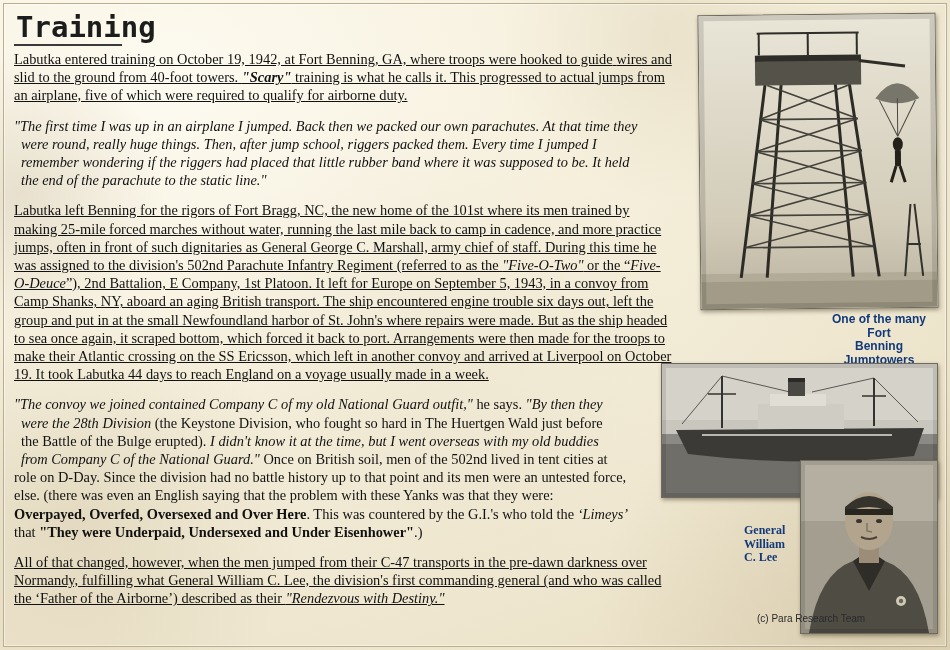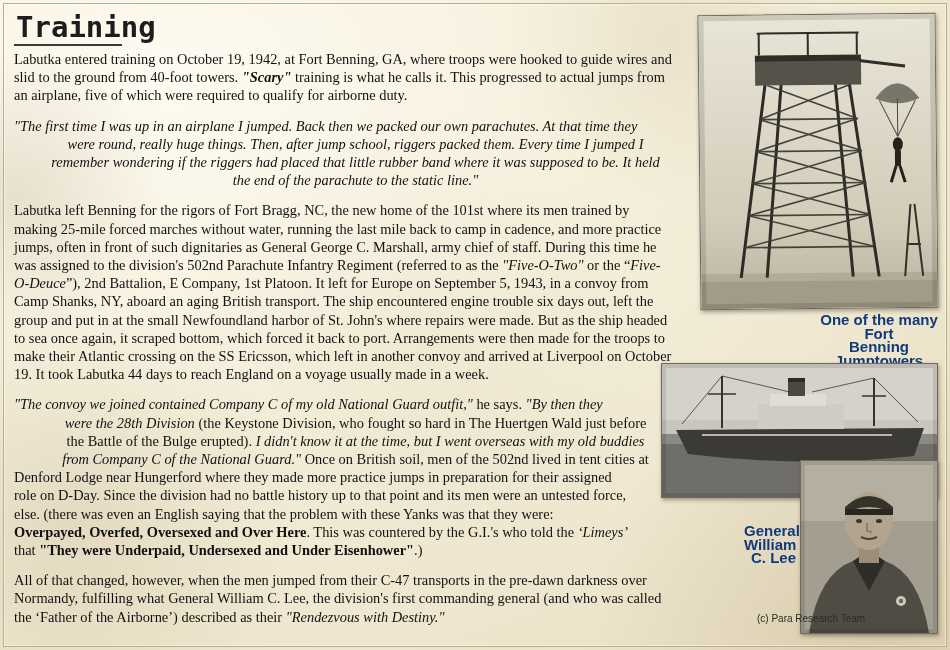--- a/index.html
+++ b/index.html
@@ -64,31 +64,32 @@
     left: 14px;
     top: 50px;
     width: 676px;
     font-size: 14.4px;
     line-height: 18.2px;
     color: #111;
     text-align: left;
   }
   .body-col p {
     margin: 0 16px 12px 0;
+    text-decoration: underline;
   }
   .p-tight { margin-bottom: 10px; }
   .quote {
     font-style: italic;
   }
   .bold { font-weight: bold; }
   .q-block {
     margin: 0 0 12px 0;
   }
   .q-block .ln { display: block; }
-  .ln-ind { padding-left: 7px; text-align: center; }
+  .ln-ind { padding-left: 7px; }
 
   
   .photo {
     position: absolute;
     background: #d9d4c4;
     border: 1px solid #6e6a5d;
     box-shadow: 1px 2px 4px rgba(60,50,30,0.45);
     overflow: hidden;
   }
   .photo-tower {
@@ -106,36 +107,37 @@
   }
   .photo-general {
     left: 800px;
     top: 460px;
     width: 136px;
     height: 172px;
   }
   .cap {
     position: absolute;
     font-family: "Liberation Sans", sans-serif;
-    font-size: 15px;
+    font-size: 12px;
     font-weight: bold;
     color: #123a7a;
     line-height: 13.5px;
   }
   .cap-tower {
     left: 820px;
     top: 313px;
     width: 118px;
     text-align: center;
   }
   .cap-general {
     left: 744px;
     top: 524px;
     width: 52px;
-    text-align: right;
+    text-align: left;
+    font-family: Liberation Serif, serif;
   }
   .credit {
     position: absolute;
     left: 757px;
     top: 613px;
     font-family: "Liberation Sans", sans-serif;
     font-size: 10px;
     color: #2a2a2a;
   }
 
@@ -185,21 +187,20 @@
 
     <p>
       <span>Labutka left Benning for the rigors of Fort Bragg, NC, the new home of the 101st where its men trained by making 25-mile forced marches without water, running the last mile back to camp in cadence, and more practice jumps, often in front of such dignitaries as General George C. Marshall, army chief of staff. During this time he was assigned to the division's 502nd Parachute Infantry Regiment (referred to as the </span><span class="quote">"Five-O-Two"</span><span> or the “</span><span class="quote">Five-O-Deuce</span><span>”), 2nd Battalion, E Company, 1st Platoon. It left for Europe on September 5, 1943, in a convoy from Camp Shanks, NY, aboard an aging British transport. The ship encountered engine trouble six days out, left the group and put in at the small Newfoundland harbor of St. John's where repairs were made. But as the ship headed to sea once again, it scraped bottom, which forced it back to port. Arrangements were then made for the troops to make their Atlantic crossing on the SS Ericsson, which left in another convoy and arrived at Liverpool on October 19. It took Labutka 44 days to reach England on a voyage usually made in a week.</span>
     </p>
 
     <div class="q-block">
       <span class="ln"><span class="quote">"The convoy we joined contained Company C of my old National Guard  outfit,"</span><span> he says. </span><span class="quote">"By then they</span></span>
       <span class="ln ln-ind"><span class="quote">were the 28th Division</span><span> (the Keystone Division, who fought so hard in The Huertgen Wald just before</span></span>
       <span class="ln ln-ind"><span>the Battle of the Bulge erupted). </span><span class="quote">I didn't know it at the time, but I went overseas with my old buddies</span></span>
       <span class="ln ln-ind"><span class="quote">from Company C of the National Guard."</span><span> Once on British soil, men of the 502nd lived in tent cities at</span></span>
-      <span class="ln">Denford Lodge near Hungerford where they made more practice jumps in preparation for their assigned</span>
       <span class="ln">role on D-Day. Since the division had no battle history up to that point and its men were an untested force,</span>
       <span class="ln">else. (there was even an English saying that the problem with these Yanks was that they were:</span>
       <span class="ln"><span class="bold">Overpayed, Overfed, Oversexed and Over Here</span><span>. This was countered by the G.I.'s who told the </span><span class="quote">‘Limeys’</span></span>
       <span class="ln"><span>that </span><span class="bold">"They were Underpaid, Undersexed and Under Eisenhower"</span><span>.)</span></span>
     </div>
 
     <p>
       <span>All of that changed, however, when the men jumped from their C-47 transports in the pre-dawn darkness over Normandy, fulfilling what General William C. Lee, the division's first commanding general (and who was called the ‘Father of the Airborne’)  described as their </span><span class="quote">"Rendezvous with Destiny."</span>
     </p>
   </div>

